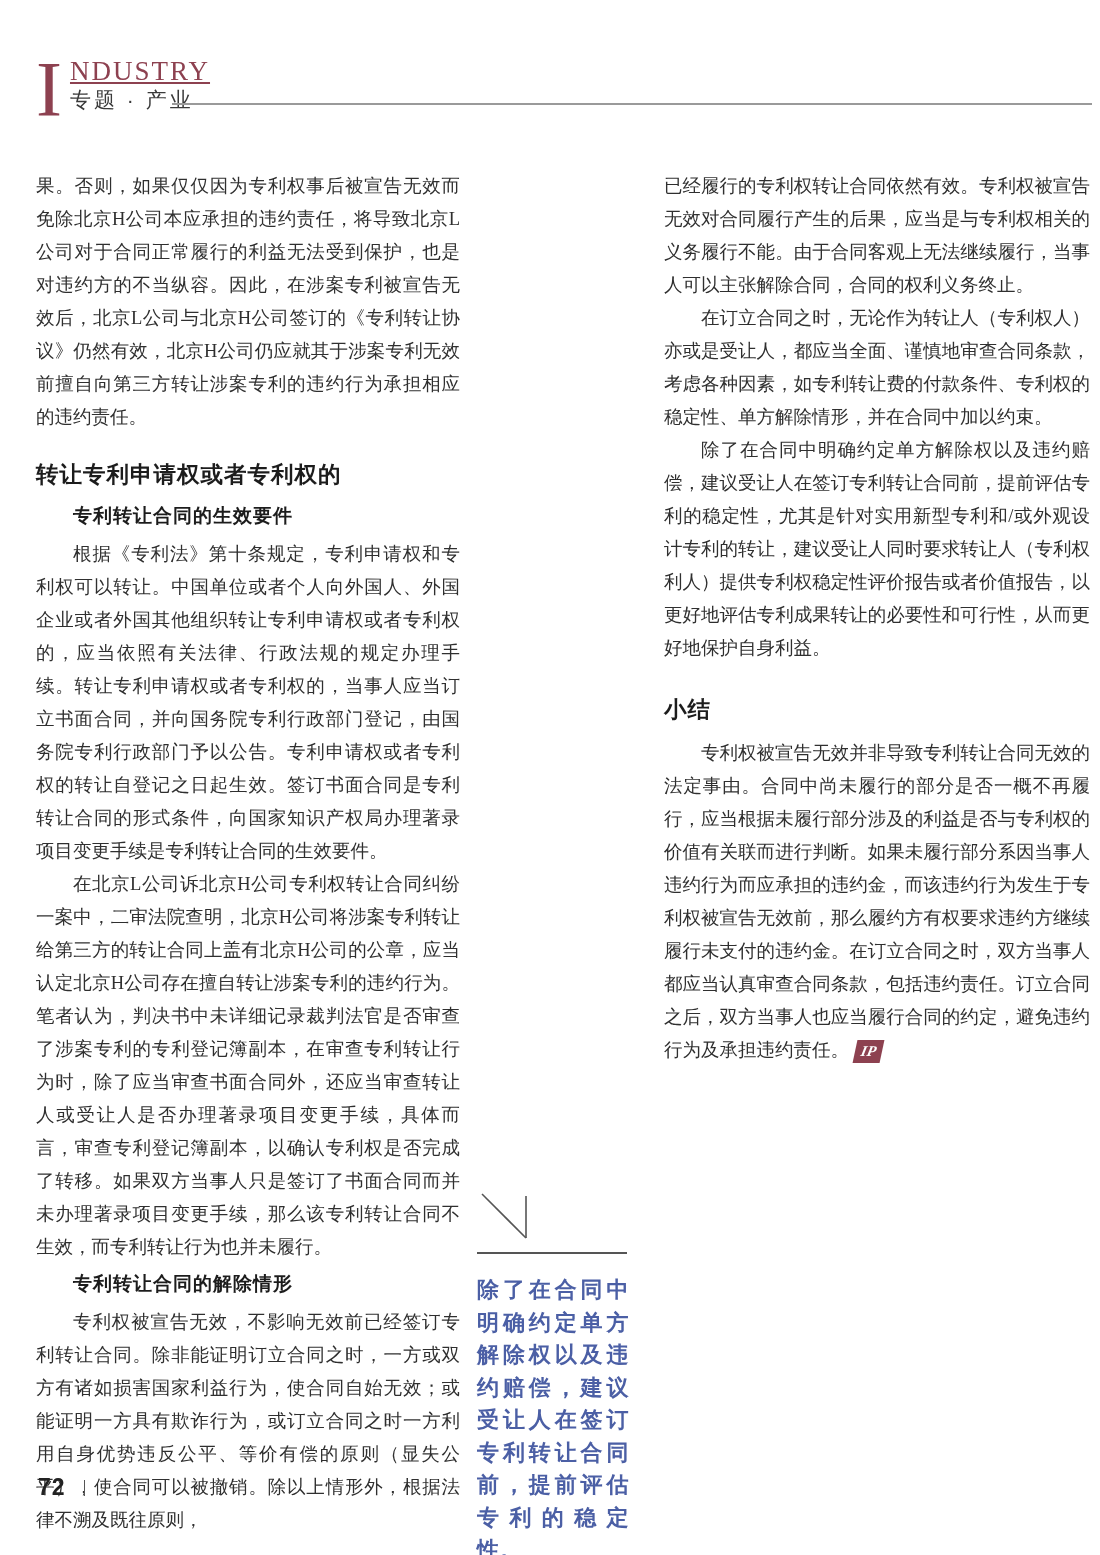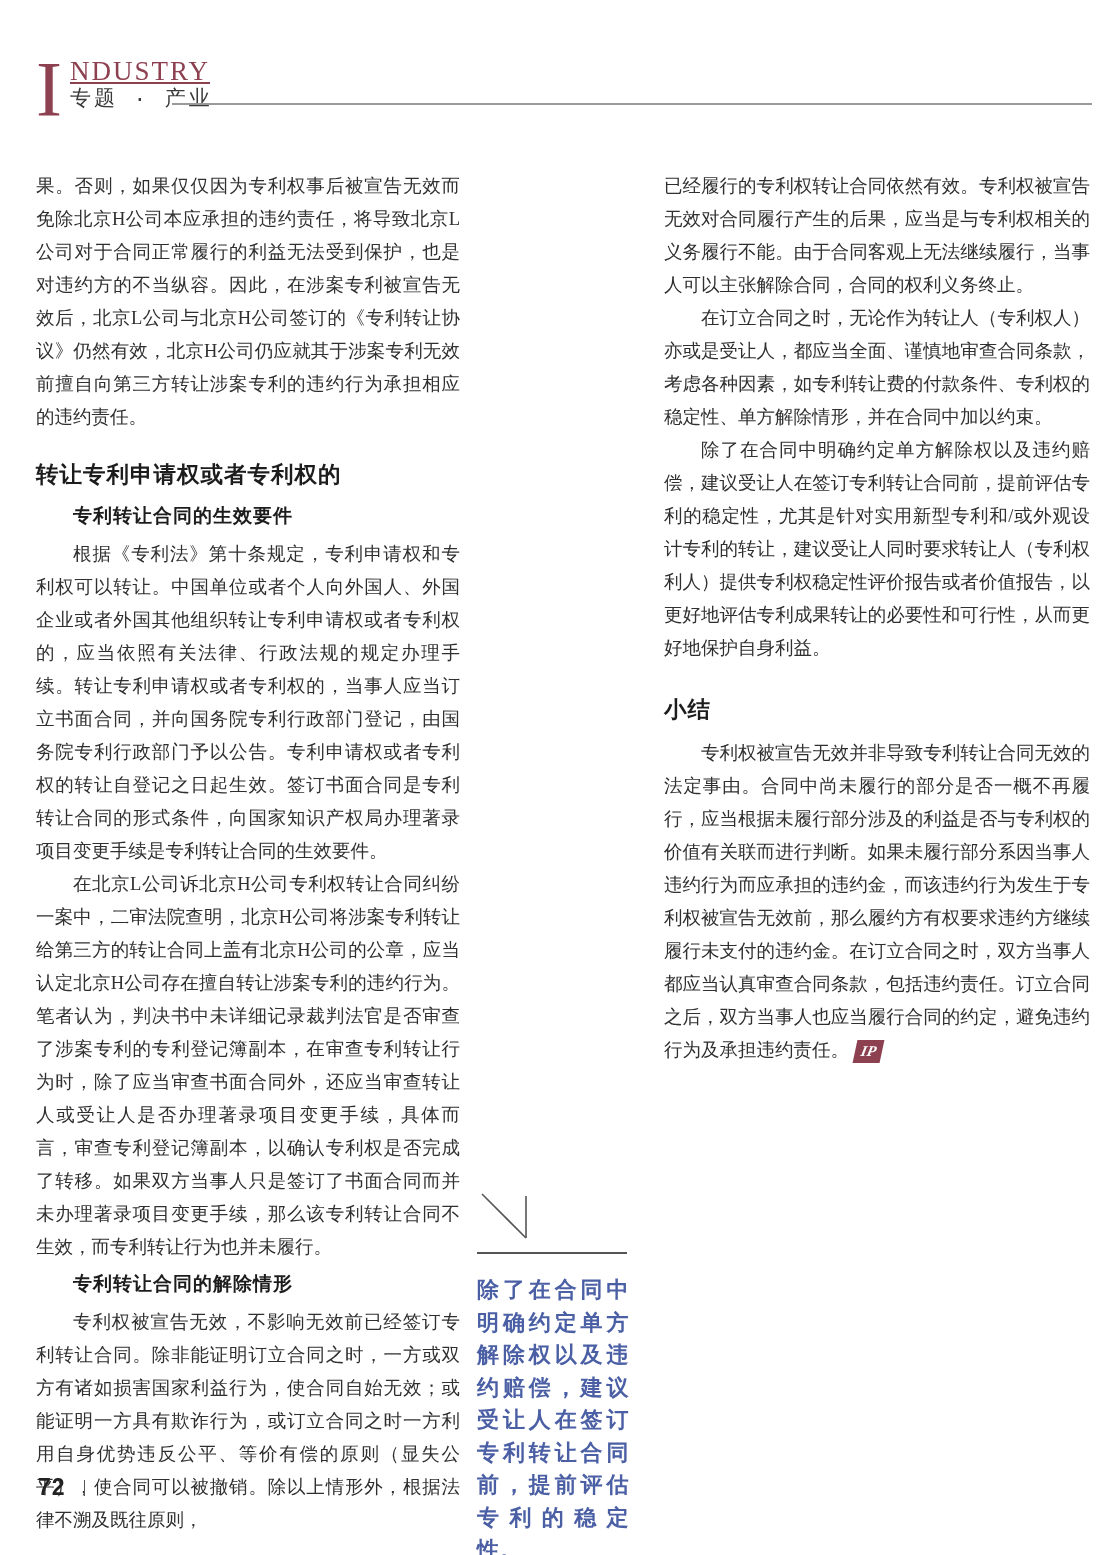--- a/index.html
+++ b/index.html
@@ -15,21 +15,21 @@
     font-size:78px;line-height:62px;font-weight:400;
     color:#8d4150;letter-spacing:0;padding-top:8px;
   }
   .header-text{margin-left:8px;padding-top:8px;}
   .magazine-name{
     font-family:"Liberation Serif","DejaVu Serif",serif;
     font-size:27px;line-height:26px;color:#8d4150;letter-spacing:2px;text-decoration:underline;
   }
   .section-label{
     font-size:21px;line-height:26px;color:#3a3a3a;letter-spacing:3px;
-    margin-top:3px;font-family:Liberation Mono, monospace;
+    margin-top:3px;font-family:Liberation Sans, sans-serif;
   }
   .header-rule{
     position:absolute;left:172px;top:103px;width:920px;height:2px;
     background:#9a9a9a;
   }
   
   .col{position:absolute;top:170px;font-size:18.5px;line-height:33px;text-align:justify;}
   .col-left{left:36px;width:424px;}
   .col-right{left:664px;width:426px;}
   .col p{margin:0;}

